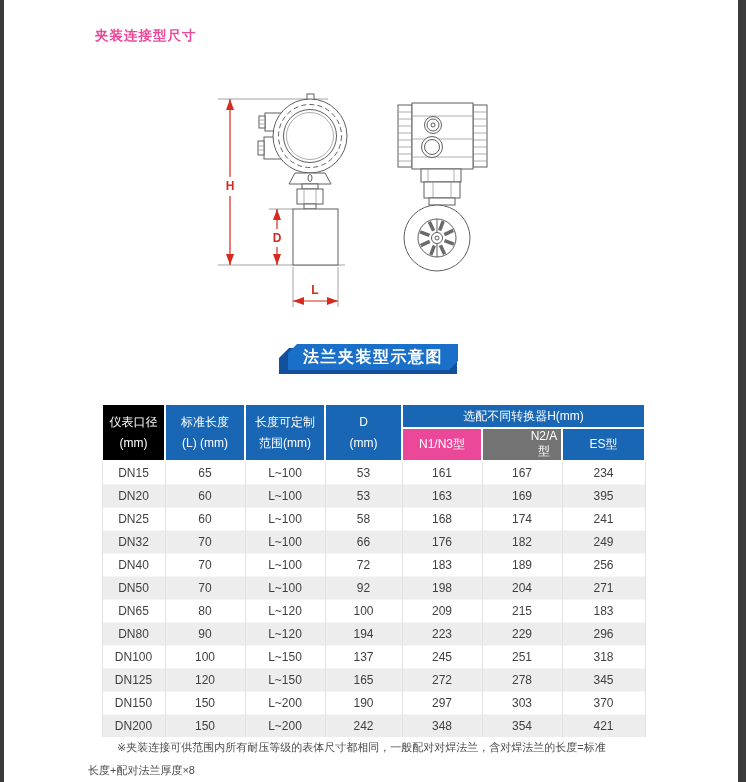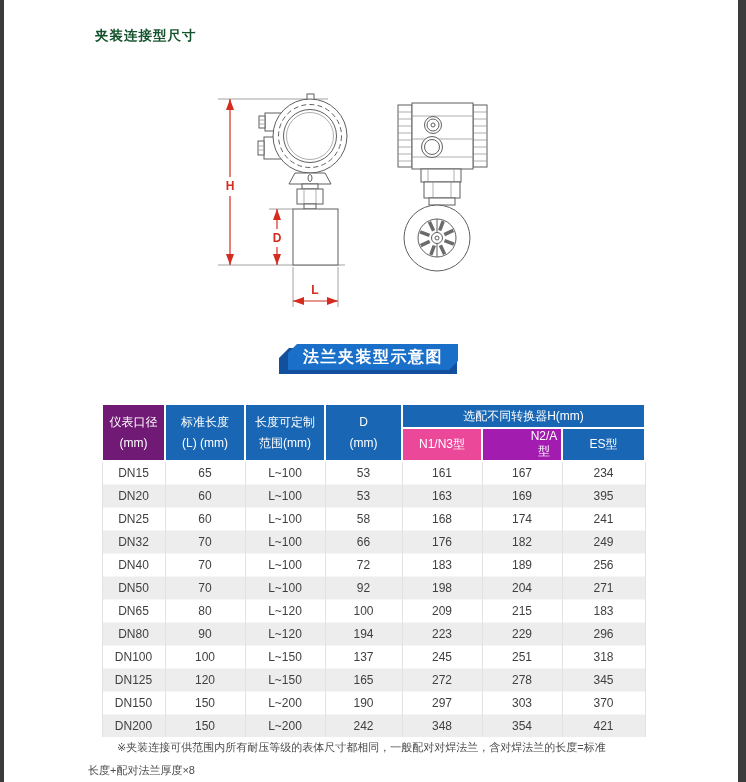--- a/index.html
+++ b/index.html
@@ -43,21 +43,21 @@
   .note { position:absolute; left:84px; top:736px; width:592px; font-size:11px;
           color:#4c4c4c; line-height:23px; }
   .note .l1 { display:block; text-indent:29px; }
   .note .l2 { display:block; }
 </style>
 </head>
 <body>
 
 <div class="page">
 
-  <div class="title" style="color: #14532d;">夹装连接型尺寸</div>
+  <div class="title" style="color: #ec4899;">夹装连接型尺寸</div>
 
   <svg class="diagram" viewBox="0 0 320 232">
 
     <line class="ext" x1="23" y1="16" x2="133" y2="16"></line>
     <line class="ext" x1="23" y1="182" x2="150" y2="182"></line>
     <line class="ext" x1="74" y1="126" x2="98" y2="126"></line>
     <line class="ext" x1="98" y1="184" x2="98" y2="224"></line>
     <line class="ext" x1="143" y1="184" x2="143" y2="224"></line>
 
     <g>
@@ -176,41 +176,41 @@
       <col style="width:63px">
         <col style="width:80px">
         <col style="width:80px">
         <col style="width:77px">
       <col style="width:80px">
         <col style="width:80px">
         <col style="width:83px">
     </colgroup>
     <thead>
       <tr>
-        <th rowspan="2" style="background: #701a75;">
+        <th rowspan="2" style="background: #000000;">
           <div class="hline">仪表口径</div>
           <div class="hline">(mm)</div>
         </th>
         <th rowspan="2" style="background: rgb(24, 102, 180);">
           <div class="hline">标准长度</div>
           <div class="hline">(L) (mm)</div>
         </th>
         <th rowspan="2" style="background: rgb(24, 102, 180);">
           <div class="hline">长度可定制</div>
           <div class="hline">范围(mm)</div>
         </th>
         <th rowspan="2" style="background: rgb(24, 102, 180);">
           <div class="hline">D</div>
           <div class="hline">(mm)</div>
         </th>
         <th colspan="3" class="group-h" style="background: rgb(24, 102, 180);">选配不同转换器H(mm)</th>
       </tr>
       <tr>
         <th class="sub-h" style="background: #ec4899; margin-left: 8px;">N1/N3型</th>
-        <th class="sub-h" style="background: #a21caf; padding-left: 44px;">N2/A型</th>
+        <th class="sub-h" style="background: #737373; padding-left: 44px;">N2/A型</th>
         <th class="sub-h" style="background: rgb(24, 102, 180);">ES型</th>
       </tr>
     </thead>
     <tbody>
         <tr>
           <td>DN15</td>
           <td>65</td>
           <td>L~100</td>
           <td>53</td>
           <td>161</td>

